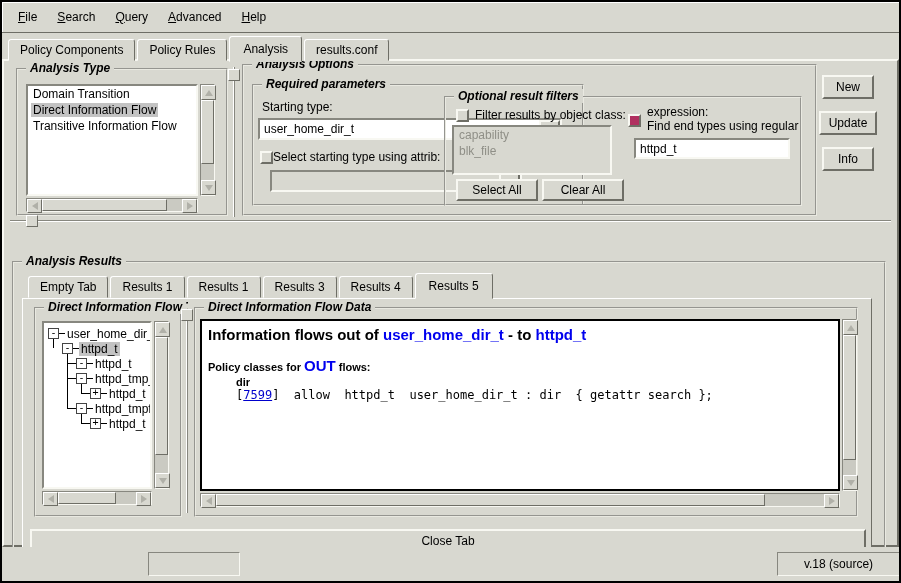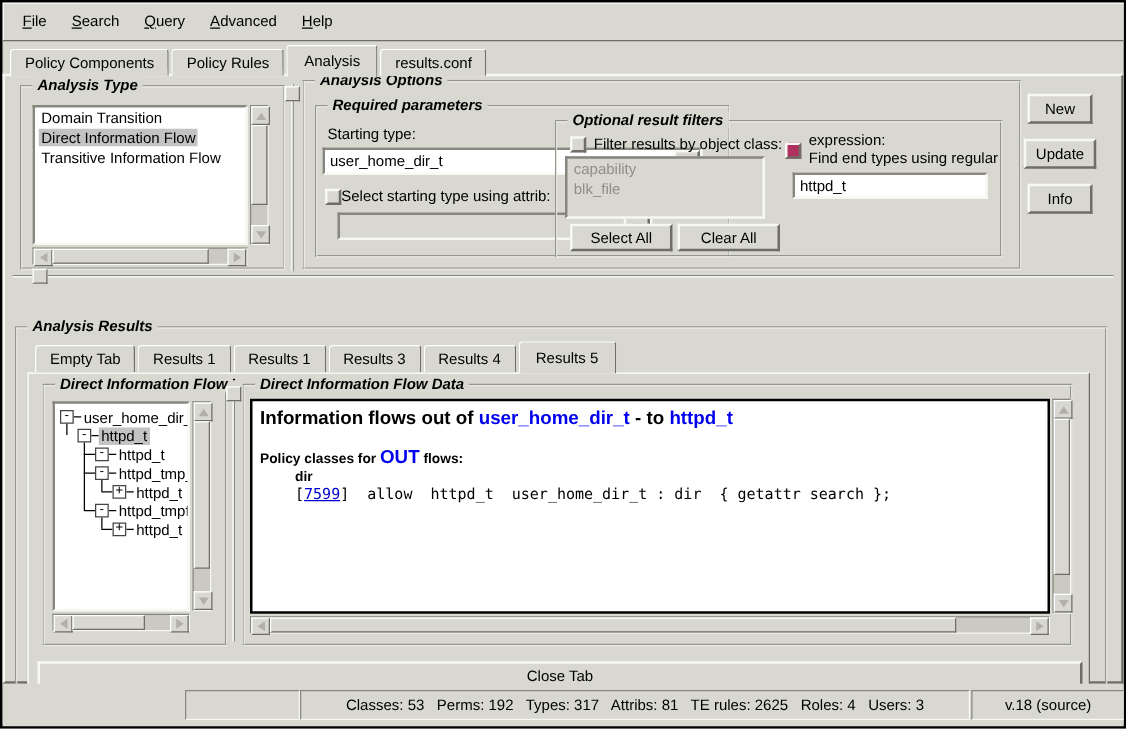--- a/index.html
+++ b/index.html
@@ -347,17 +347,16 @@
           </div>
         </div>
 
         <div class="abs btn" style="left:7px;top:230px;width:836px;height:23px;">Close Tab</div>
       </div>
     </div>
   </div>
 
   <div class="abs statusbar">
     <div class="status-box" style="left:146px;width:90px;"></div>
-    <div class="status-box" style="left:238px;width:534px;">Classes: 53   Perms: 192   Types: 317   Attribs: 81   TE rules: 2625   Roles: 4   Users: 3</div>
     <div class="status-box" style="left:775px;width:121px;">v.18 (source)</div>
   </div>
 
 </div>
 
 </body></html>

